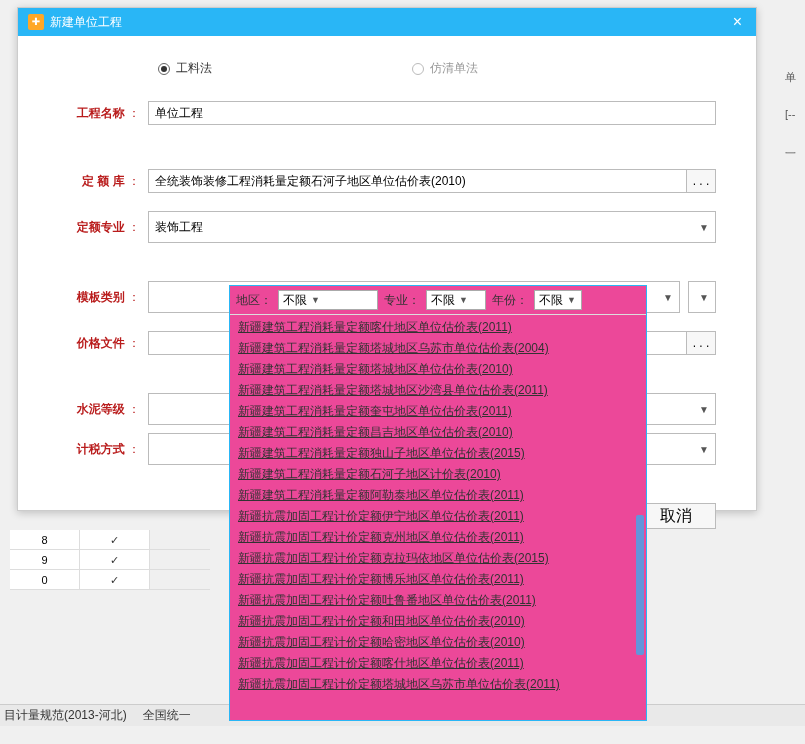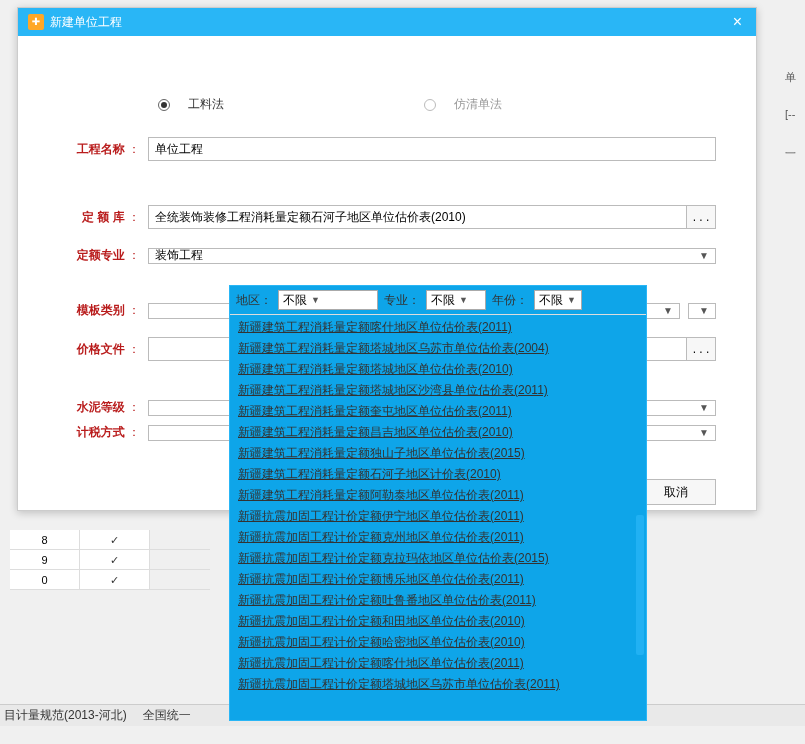--- a/index.html
+++ b/index.html
@@ -7,42 +7,42 @@
 
 .dialog { position: absolute; left: 17px; top: 7px; width: 740px; height: 504px; background: #fff; border: 1px solid #ccc; box-shadow: 0 2px 8px rgba(0,0,0,0.2); }
 .dialog-header { background: #29b6f6; color: #fff; height: 28px; line-height: 28px; padding: 0 10px; display: flex; align-items: center; justify-content: space-between; }
 .dialog-header .title-wrap { display: flex; align-items: center; gap: 6px; }
 .dialog-header .icon { width: 16px; height: 16px; background: #ffa726; border-radius: 2px; display: inline-flex; align-items: center; justify-content: center; color: #fff; font-size: 10px; }
 .close-btn { font-size: 16px; cursor: pointer; padding: 0 4px; }
 
 .dialog-body { padding: 24px 40px 10px 40px; }
 
 .radio-row { display: flex; gap: 200px; padding-left: 100px; margin-bottom: 24px; }
-.radio-item { display: flex; align-items: center; gap: 18px; color: #333; margin-top: 36px; }
+.radio-item { display: flex; align-items: center; gap: 6px; color: #333; }
 .radio-item.disabled { color: #999; }
 .radio-circle { width: 12px; height: 12px; border: 1px solid #666; border-radius: 50%; display: inline-flex; align-items: center; justify-content: center; }
 .radio-circle.checked::after { content:''; width: 6px; height: 6px; background: #333; border-radius: 50%; }
 .radio-item.disabled .radio-circle { border-color: #bbb; }
 
 .form-row { display: flex; align-items: center; margin-bottom: 18px; }
 .form-row.tight { margin-bottom: 8px; }
 .form-label { width: 90px; text-align: right; padding-right: 8px; color: #b91c1c; }
 .form-label b { font-weight: bold; }
 .text-input { flex: 1; height: 24px; border: 1px solid #bbb; padding: 0 6px; font-size: 12px; background: #fff; }
 .text-input.with-btn { border-right: none; }
 .ellipsis-btn { width: 30px; height: 24px; border: 1px solid #bbb; background: #f7f7f7; text-align: center; line-height: 22px; cursor: pointer; }
-.select { flex: 1; height: 16px; border: 1px solid #bbb; padding: 0 6px; font-size: 12px; background: #fff; display: flex; align-items: center; justify-content: space-between; cursor: pointer; }
+.select { flex: 1; height: 32px; border: 1px solid #bbb; padding: 0 6px; font-size: 12px; background: #fff; display: flex; align-items: center; justify-content: space-between; cursor: pointer; }
 .select .arrow { font-size: 10px; color: #555; }
 .select.small { width: 28px; flex: none; }
 
 .dialog-footer { display: flex; justify-content: flex-end; gap: 12px; padding: 10px 40px; }
-.btn { width: 80px; height: 26px; border: 1px solid #bbb; background: #f7f7f7; text-align: center; line-height: 24px; cursor: pointer; font-size: 12px; }
-
-
-.dropdown-panel { position: absolute; left: 229px; top: 285px; width: 418px; height: 436px; background: #0ea5e9; border: 1px solid #29b6f6; z-index: 1000; display: flex; flex-direction: column; }
+.btn { width: 80px; height: 26px; border: 1px solid #bbb; background: #f7f7f7; text-align: center; line-height: 24px; cursor: pointer; font-size: 16px; }
+
+
+.dropdown-panel { position: absolute; left: 229px; top: 285px; width: 418px; height: 436px; background: #ec4899; border: 1px solid #29b6f6; z-index: 1000; display: flex; flex-direction: column; }
 .dropdown-filters { display: flex; align-items: center; gap: 6px; padding: 4px 6px; border-bottom: 1px solid #ddd; }
 .dropdown-filters .lbl { color: #333; }
 .mini-select { border: 1px solid #aaa; height: 20px; line-height: 18px; padding: 0 4px; font-size: 12px; display: flex; align-items: center; gap: 4px; background: #fff; cursor: pointer; }
 .mini-select .arrow { font-size: 9px; color: #555; }
 .mini-select.w1 { width: 100px; }
 .mini-select.w2 { width: 60px; }
 .mini-select.w3 { width: 48px; }
 
 .dropdown-list { flex: 1; overflow: hidden; position: relative; }
 .dropdown-list-inner { padding: 2px 0; }

